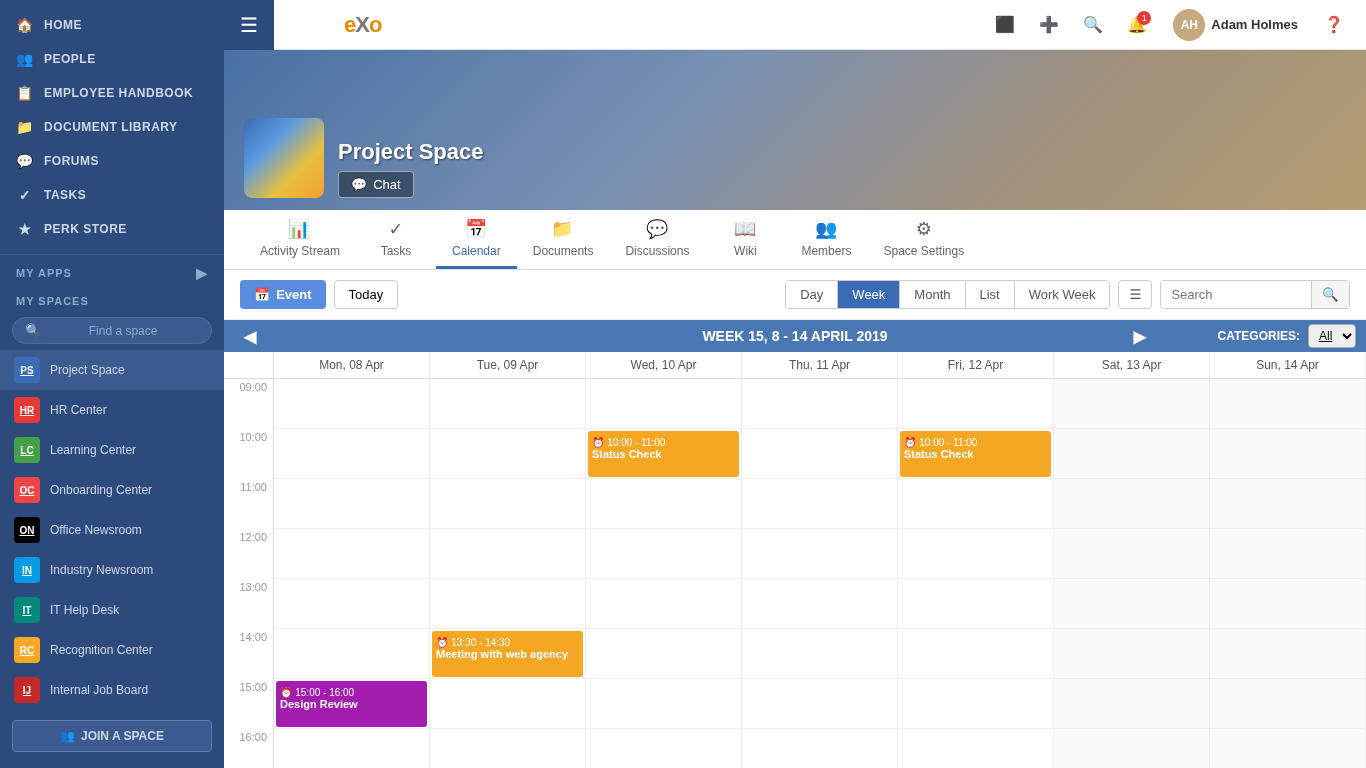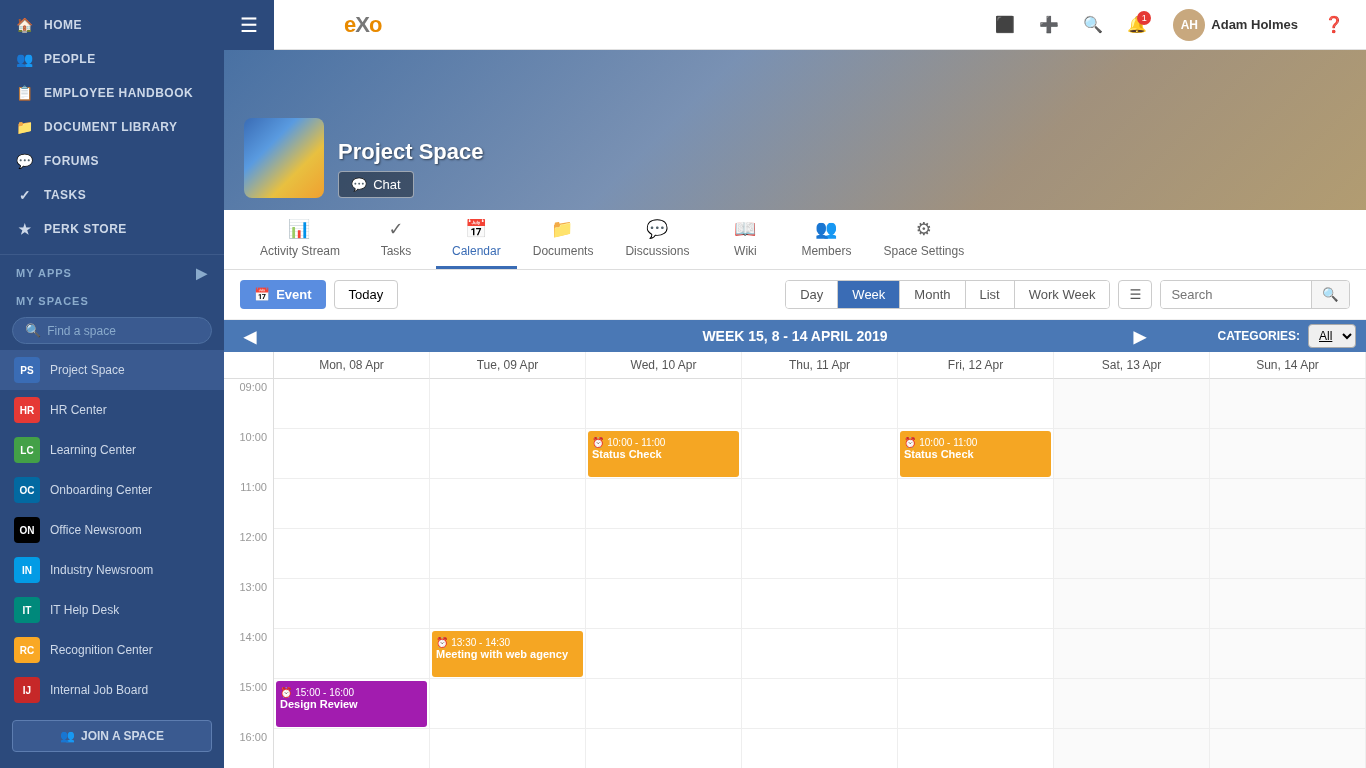--- a/index.html
+++ b/index.html
@@ -52,20 +52,21 @@
       align-items: center;
       gap: 6px;
     }
     .spaces-search input {
       background: transparent;
       border: none;
       outline: none;
       color: #cdd8e8;
       font-size: 12px;
       width: 100%;
+      text-align: center;
     }
     .spaces-search input::placeholder { color: #8aabcc; }
 
     .space-item {
       display: flex;
       align-items: center;
       padding: 7px 14px;
       cursor: pointer;
       gap: 10px;
       color: #cdd8e8;
@@ -76,20 +77,21 @@
       width: 26px;
       height: 26px;
       border-radius: 4px;
       flex-shrink: 0;
       font-size: 10px;
       display: flex;
       align-items: center;
       justify-content: center;
       font-weight: bold;
       color: white;
+      text-decoration: underline;
     }
 
     .join-space-btn {
       margin: 10px 12px;
       background: #3a5a90;
       border: 1px solid #5d7db0;
       border-radius: 4px;
       color: #cdd8e8;
       padding: 8px;
       text-align: center;
@@ -511,21 +513,21 @@
   </div>
   <div class="space-item">
     <div class="space-avatar" style="background:#e53935;">HR</div>
     <span>HR Center</span>
   </div>
   <div class="space-item">
     <div class="space-avatar" style="background:#43a047;">LC</div>
     <span>Learning Center</span>
   </div>
   <div class="space-item">
-    <div class="space-avatar" style="background:#0369a1;">OC</div>
+    <div class="space-avatar" style="background:#ef4444;">OC</div>
     <span>Onboarding Center</span>
   </div>
   <div class="space-item">
     <div class="space-avatar" style="background:#000000;">ON</div>
     <span>Office Newsroom</span>
   </div>
   <div class="space-item">
     <div class="space-avatar" style="background:#039be5;">IN</div>
     <span>Industry Newsroom</span>
   </div>

